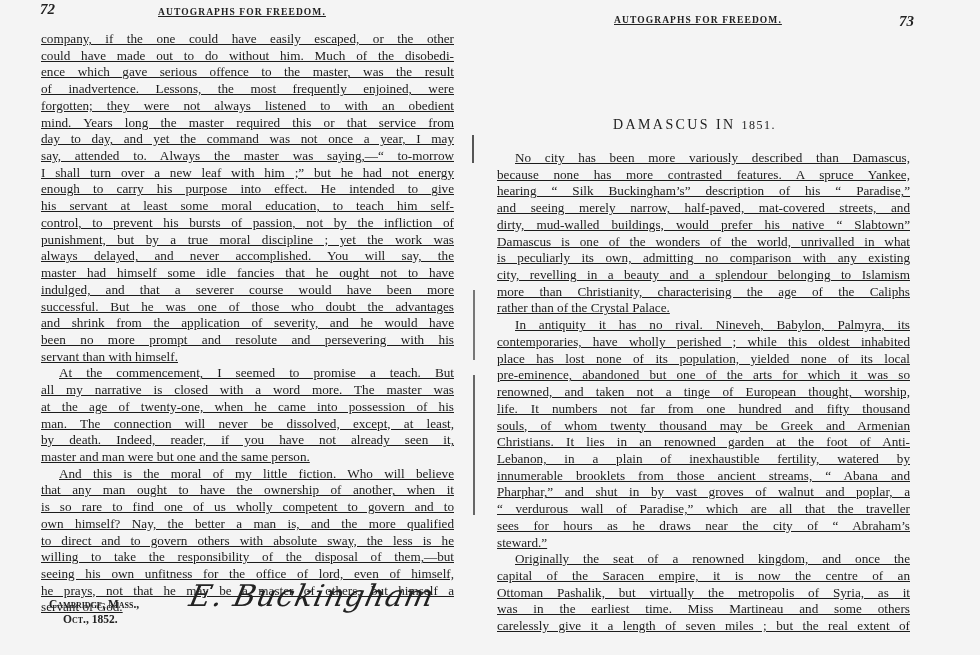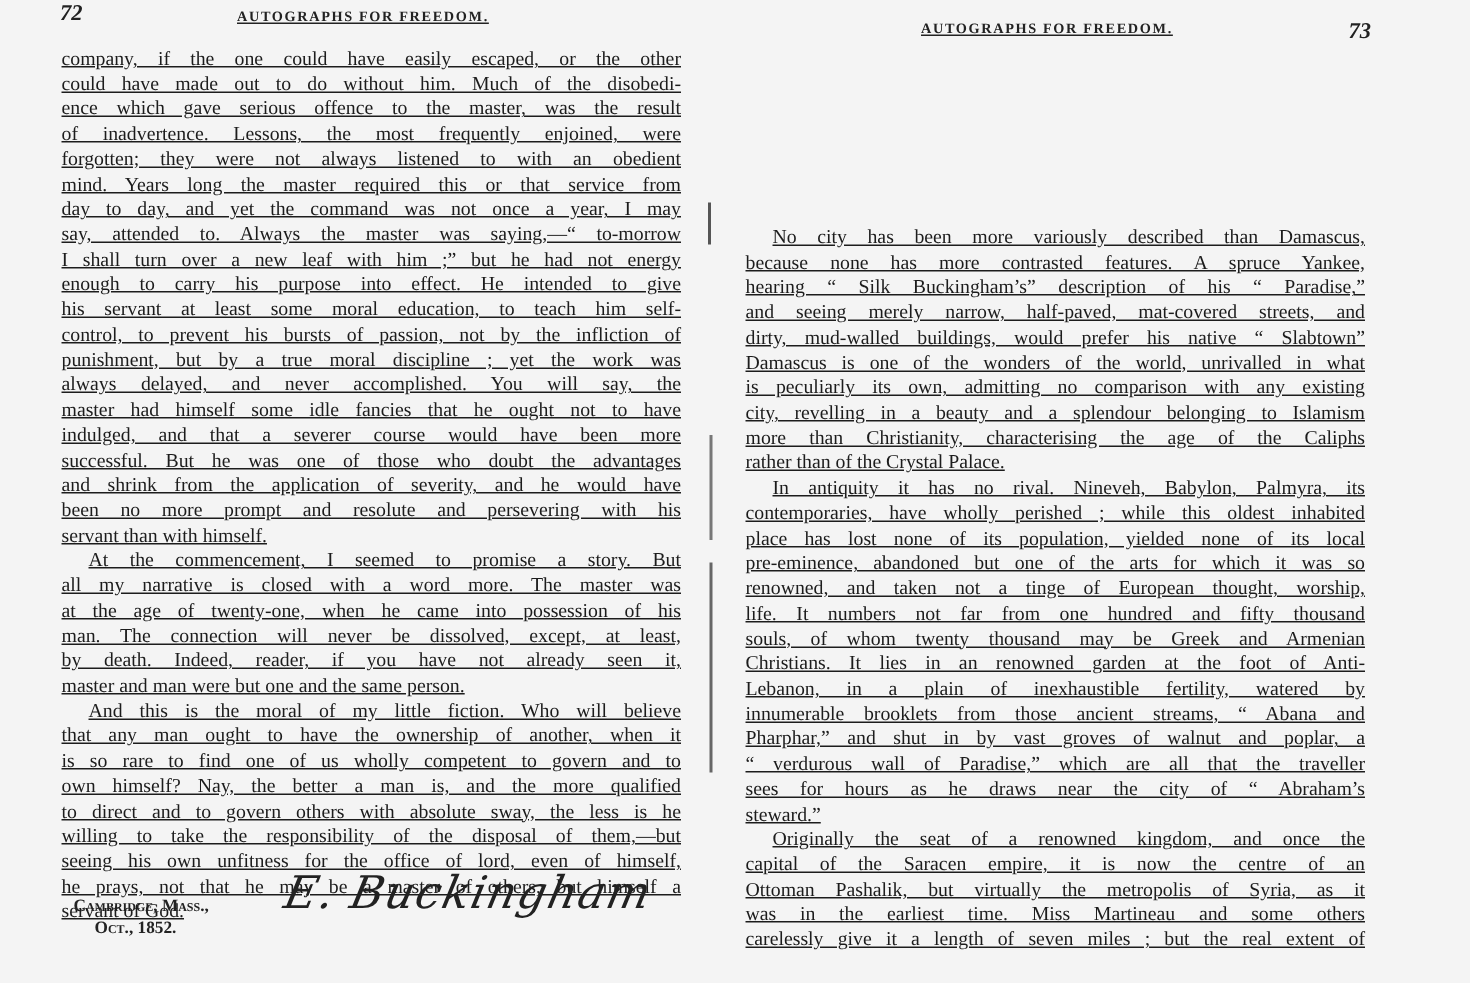--- a/index.html
+++ b/index.html
@@ -117,21 +117,21 @@
     <span class="line">his servant at least some moral education, to teach him self-</span>
     <span class="line">control, to prevent his bursts of passion, not by the infliction of</span>
     <span class="line">punishment, but by a true moral discipline ;  yet the work was</span>
     <span class="line">always delayed, and never accomplished.  You will say, the</span>
     <span class="line">master had himself some idle fancies that he ought not to have</span>
     <span class="line">indulged, and that a severer course would have been more</span>
     <span class="line">successful.  But he was one of those who doubt the advantages</span>
     <span class="line">and shrink from the application of severity, and he would have</span>
     <span class="line">been no more prompt and resolute and persevering with his</span>
     <span class="line last">servant than with himself.</span>
-    <span class="line indent">At the commencement, I seemed to promise a story.  But</span>
+    <span class="line indent">At the commencement, I seemed to promise a teach.  But</span>
     <span class="line">all my narrative is closed with a word more.  The master was</span>
     <span class="line">at the age of twenty-one, when he came into possession of his</span>
     <span class="line">man.  The connection will never be dissolved, except, at least,</span>
     <span class="line">by death.  Indeed, reader, if you have not already seen it,</span>
     <span class="line last">master and man were but one and the same person.</span>
     <span class="line indent">And this is the moral of my little fiction.  Who will believe</span>
     <span class="line">that any man ought to have the ownership of another, when it</span>
     <span class="line">is so rare to find one of us wholly competent to govern and to</span>
     <span class="line">own himself?  Nay, the better a man is, and the more qualified</span>
     <span class="line">to direct and to govern others with absolute sway, the less is he</span>
@@ -149,20 +149,24 @@
 
   <div class="gutter-mark" style="left:472px; top:135px; height:28px;"></div>
   <div class="gutter-mark" style="left:473px; top:290px; height:70px; background:#777;"></div>
   <div class="gutter-mark" style="left:473px; top:375px; height:140px; background:#666;"></div>
 </div>
 
 <div id="right-page" class="page">
   <span class="running-head" style="left:124px; top:15px;">AUTOGRAPHS FOR FREEDOM.</span>
   <span class="page-number" style="left:409px; top:13px;">73</span>
 
+  <div class="chapter-title" style="left:123px; top:117px;">
+    <span>DAMASCUS IN</span>
+    <span class="year">1851.</span>
+  </div>
 
   <div class="text-block" id="right-text" style="left:7px; top:150px; width:413px;">
     <span class="line indent">No city has been more variously described than Damascus,</span>
     <span class="line">because none has more contrasted features.  A spruce Yankee,</span>
     <span class="line">hearing “ Silk Buckingham’s” description of his “ Paradise,”</span>
     <span class="line">and seeing merely narrow, half-paved, mat-covered streets, and</span>
     <span class="line">dirty, mud-walled buildings, would prefer his native “ Slabtown”</span>
     <span class="line">Damascus is one of the wonders of the world, unrivalled in what</span>
     <span class="line">is peculiarly its own, admitting no comparison with any existing</span>
     <span class="line">city, revelling in a beauty and a splendour belonging to Islamism</span>

